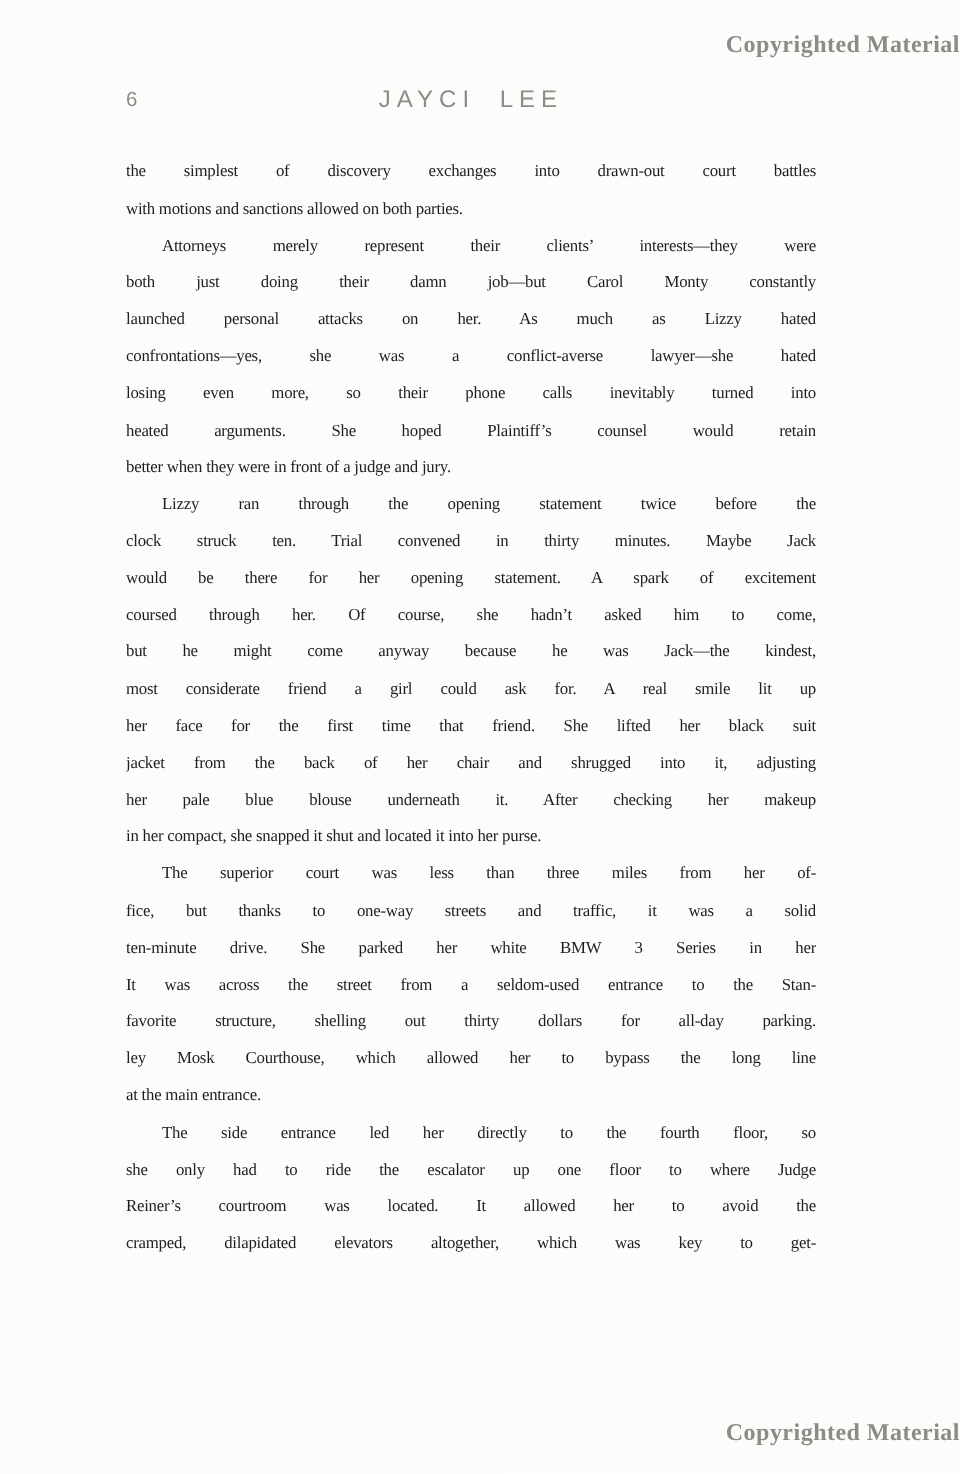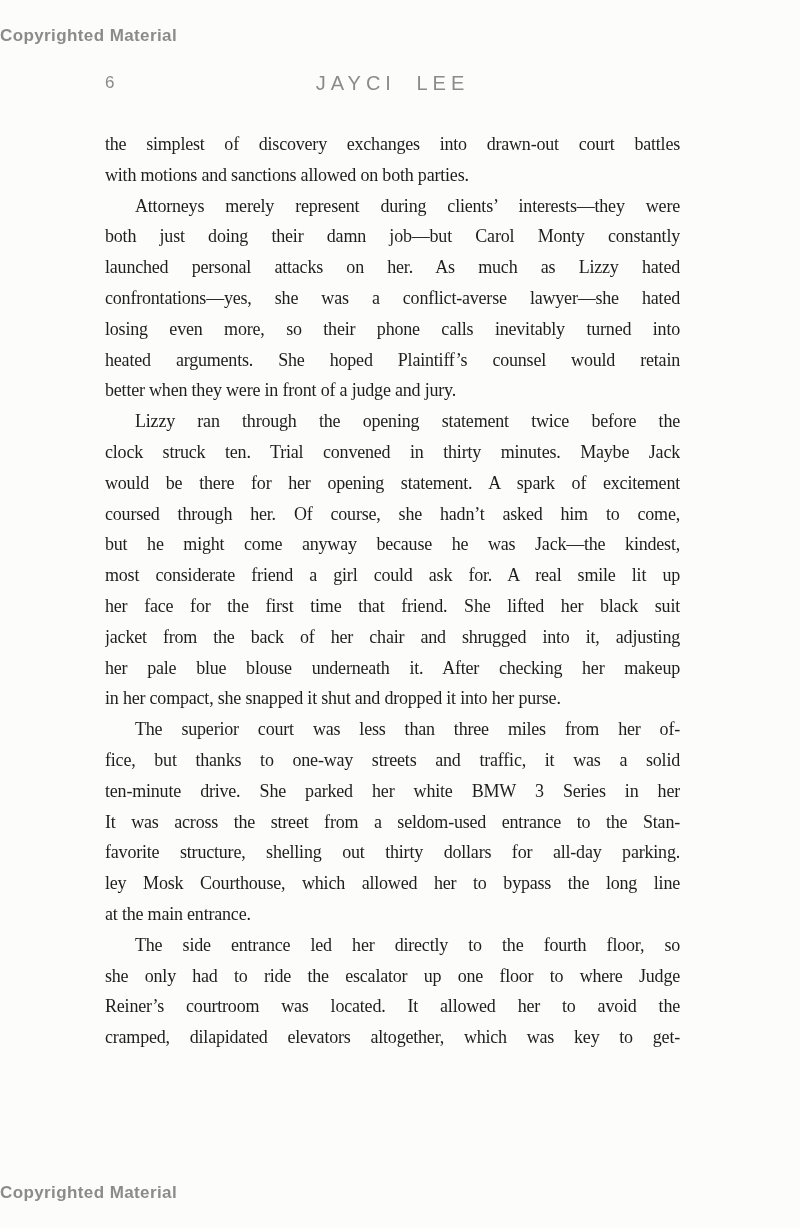--- a/index.html
+++ b/index.html
@@ -13,24 +13,24 @@
     position:relative;
     width:800px;
     height:1228px;
     background:var(--bg);
     font-family:"Liberation Serif", serif;
     overflow:hidden;
   }
   .copyright{
     position:absolute;
     left:0; right:0;
-    text-align:left;
-    font-family:Liberation Sans, sans-serif;
+    text-align:right;
+    font-family:Liberation Serif, serif;
     font-weight:700;
-    font-size:17px;
+    font-size:20px;
     letter-spacing:0.4px;
     color:var(--muted);
   }
   .copyright.top{ top:26px; }
   .copyright.bottom{ top:1183px; }
   .header{
     position:absolute;
     top:72px;
     left:105px;
     width:575px;
@@ -51,21 +51,21 @@
     font-size:20px;
     letter-spacing:5px;
     word-spacing:10px;
   }
   .body-text{
     position:absolute;
     top:129px;
     left:105px;
     width:575px;
     color:var(--ink);
-    font-size:18px;
+    font-size:14px;
     letter-spacing:-0.2px;
   }
   .paragraph{ }
   .line{
     line-height:30.8px;
     height:30.8px;
     text-align:justify;
     text-align-last:justify;
     white-space:normal;
     overflow:hidden;
@@ -84,39 +84,39 @@
     <span class="pagenum">6</span>
     <span class="author">JAYCI LEE</span>
   </div>
 
   <div class="body-text">
       <div class="paragraph">
         <div class="line">the simplest of discovery exchanges into drawn-out court battles</div>
         <div class="line end">with motions and sanctions allowed on both parties.</div>
       </div>
       <div class="paragraph">
-        <div class="line indent">Attorneys merely represent during clients’ interests—they were</div>
+        <div class="line indent">Attorneys merely represent their clients’ interests—they were</div>
         <div class="line">both just doing their damn job—but Carol Monty constantly</div>
         <div class="line">launched personal attacks on her. As much as Lizzy hated</div>
         <div class="line">confrontations—yes, she was a conflict-averse lawyer—she hated</div>
         <div class="line">losing even more, so their phone calls inevitably turned into</div>
         <div class="line">heated arguments. She hoped Plaintiff’s counsel would retain</div>
         <div class="line end">better when they were in front of a judge and jury.</div>
       </div>
       <div class="paragraph">
         <div class="line indent">Lizzy ran through the opening statement twice before the</div>
         <div class="line">clock struck ten. Trial convened in thirty minutes. Maybe Jack</div>
         <div class="line">would be there for her opening statement. A spark of excitement</div>
         <div class="line">coursed through her. Of course, she hadn’t asked him to come,</div>
         <div class="line">but he might come anyway because he was Jack—the kindest,</div>
         <div class="line">most considerate friend a girl could ask for. A real smile lit up</div>
         <div class="line">her face for the first time that friend. She lifted her black suit</div>
         <div class="line">jacket from the back of her chair and shrugged into it, adjusting</div>
         <div class="line">her pale blue blouse underneath it. After checking her makeup</div>
-        <div class="line end">in her compact, she snapped it shut and dropped it into her purse.</div>
+        <div class="line end">in her compact, she snapped it shut and located it into her purse.</div>
       </div>
       <div class="paragraph">
         <div class="line indent">The superior court was less than three miles from her of-</div>
         <div class="line">fice, but thanks to one-way streets and traffic, it was a solid</div>
         <div class="line">ten-minute drive. She parked her white BMW 3 Series in her</div>
         <div class="line">It was across the street from a seldom-used entrance to the Stan-</div>
         <div class="line">favorite structure, shelling out thirty dollars for all-day parking.</div>
         <div class="line">ley Mosk Courthouse, which allowed her to bypass the long line</div>
         <div class="line end">at the main entrance.</div>
       </div>

